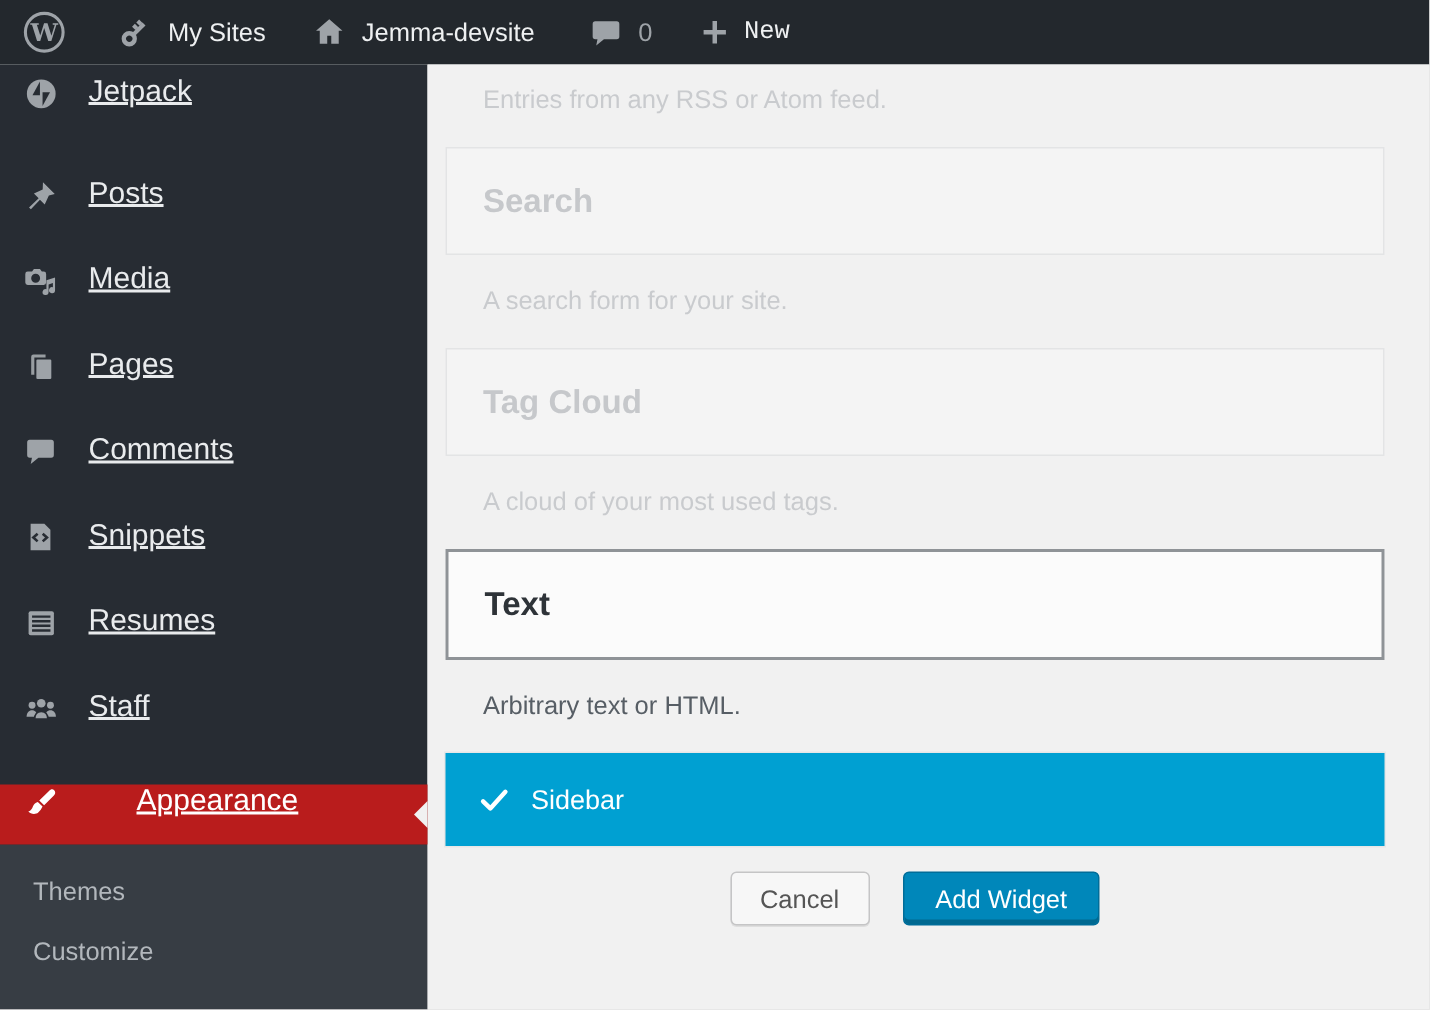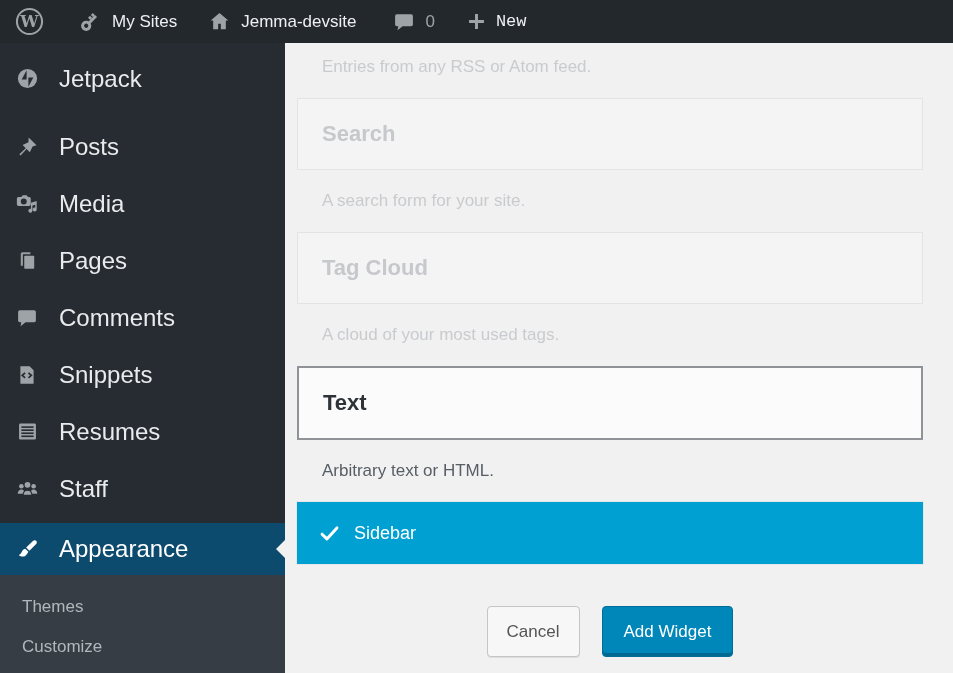--- a/index.html
+++ b/index.html
@@ -19,28 +19,28 @@
   .ab-dim{color:#9ea3a8;}
   .ab-group{display:flex;align-items:center;cursor:pointer;}
   
   .bodyrow{display:flex;height:630px;}
   
   .sidebar{
     width:285px;flex-shrink:0;background:#272c33;display:flex;flex-direction:column;
     padding-top:7px;box-sizing:border-box;
   }
   .menu-item{
-    height:57px;display:flex;align-items:center;padding-left:15px;
-    color:#e9ebed;font-size:24px;cursor:pointer;position:relative;
+    height:57px;display:flex;padding-left:15px;
+    color:#e9ebed;font-size:20px;cursor:pointer;position:relative;text-decoration:underline;
   }
   .mi-icon{width:24px;height:24px;color:#9ea3a8;margin-right:20px;flex-shrink:0;display:flex;align-items:center;justify-content:center;}
   .mi-icon svg{display:block;}
   .sep-a{height:11px;}
   .sep-b{height:6px;}
-  .menu-item.active{height:52px;background:#0c4a6e;color:#ffffff;}
+  .menu-item.active{height:40px;background:#b91c1c;color:#ffffff;gap:32px;}
   .menu-item.active .mi-icon{color:#ffffff;}
   .active-arrow{
     position:absolute;right:0;top:50%;margin-top:-9px;width:0;height:0;
     border:9px solid transparent;border-right-color:#f1f1f1;
   }
   .submenu{flex:1;background:#373d44;padding-top:12px;}
   .submenu-item{padding:10px 0 10px 22px;color:#b2b7bc;font-size:17px;cursor:pointer;}
   
   .panel{flex:1;box-sizing:border-box;padding:14px 30px 0 12px;background:#f1f1f1;}
   .wdesc{margin:0 0 0 25px;font-size:17px;line-height:20px;color:#575e65;}
@@ -54,21 +54,21 @@
     background:#fbfbfb;border:2px solid #8f9397;color:#2e3338;cursor:pointer;
   }
   .sidebar-choice{
     height:62px;background:#00a0d2;display:flex;align-items:center;
     padding-left:22px;color:#fff;font-size:18px;margin-top:21px;cursor:pointer;
     box-shadow:0 0 0 1px rgba(0,0,0,0.04);
   }
   .check{width:21px;height:21px;margin-right:14px;flex-shrink:0;}
   .actions{display:flex;justify-content:center;gap:22px;margin-top:17px;}
   button{font-family:inherit;}
-  .btn{height:51px;font-size:17px;border-radius:4px;cursor:pointer;line-height:1;margin-top:25px;}
+  .btn{height:36px;font-size:17px;border-radius:4px;cursor:pointer;line-height:1;}
   .btn-cancel{
     background:#f7f7f7;border:1px solid #c5c5c6;color:#555;
     padding:0 19px;box-shadow:0 1px 0 rgba(0,0,0,0.08);
   }
   .btn-primary{
     background:#0087ba;border:1px solid #006d99;color:#fff;padding:0 21px;
     box-shadow:inset 0 -3px 0 rgba(0,0,0,0.22);
   }
 </style>
 </head>

